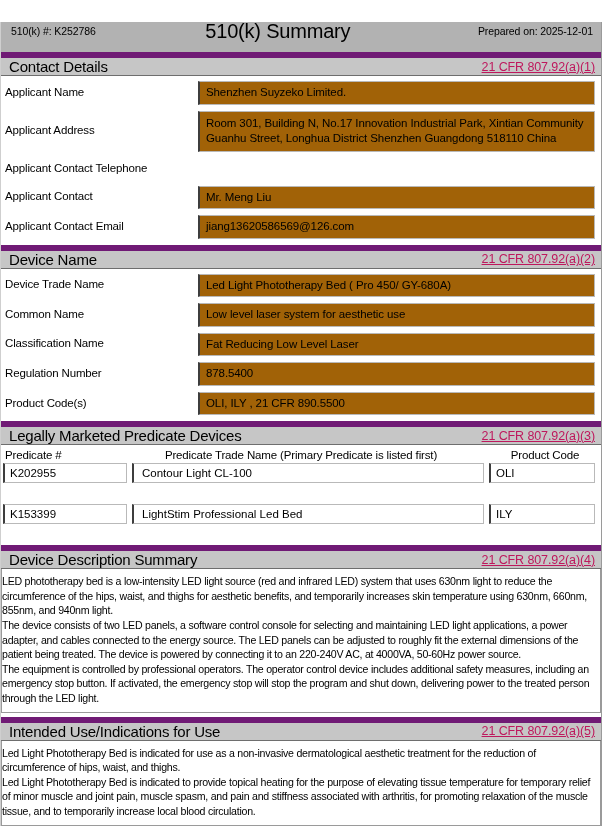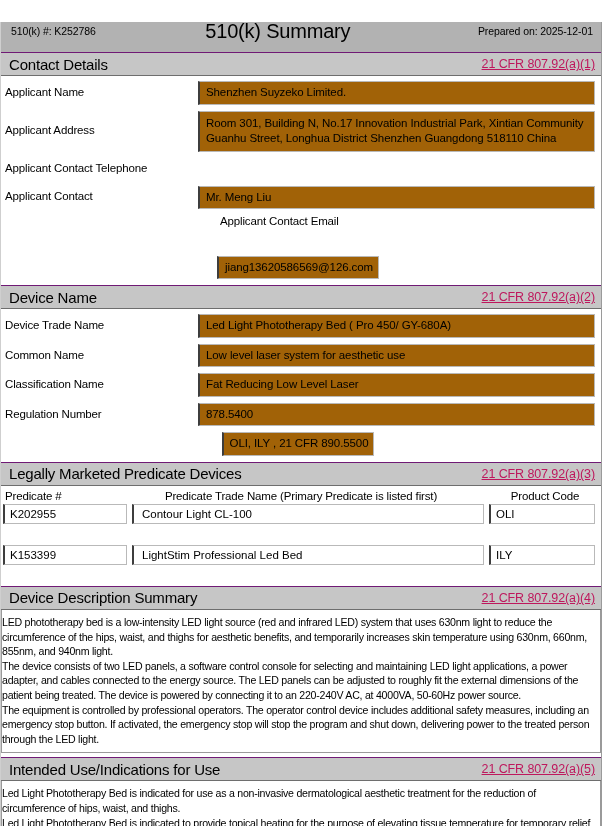--- a/index.html
+++ b/index.html
@@ -59,21 +59,21 @@
 
   
   .sect {
     display: flex;
     align-items: center;
     justify-content: space-between;
     background: #c6c6c6;
     height: 24px;
     padding: 0 6px 0 8px;
     box-sizing: border-box;
-    border-top: 1px solid #701a75;
+    border-top: 6px solid #701a75;
     border-bottom: 1px solid #6e6e6e;
   }
   .sect .sect-title {
     font-size: 15px;
     letter-spacing: -0.2px;
     white-space: nowrap;
   }
   .sect .cfr {
     font-size: 12.5px;
     color: #be185d;
@@ -86,21 +86,21 @@
   .rows {
     padding: 5px 0 4px 0;
   }
   .row {
     display: flex;
     align-items: center;
     min-height: 22px;
     margin-bottom: 6px;
     gap: 27px;
   }
-  .row:last-child { margin-bottom: 2px; flex-direction: column; }
+  .row:last-child { margin-bottom: 2px; }
   .row .label {
     width: 170px;
     min-width: 170px;
     padding-left: 4px;
     box-sizing: border-box;
     font-size: 11.5px;
     letter-spacing: -0.15px;
     line-height: 1.2;
   }
   .field {
@@ -244,20 +244,21 @@
       </div>
       <div class="row">
         <span class="label">Classification Name</span>
         <div class="field">Fat Reducing Low Level Laser</div>
       </div>
       <div class="row">
         <span class="label">Regulation Number</span>
         <div class="field">878.5400</div>
       </div>
       <div class="row">
+        <span class="label">Product Code(s)</span>
         <div class="field">OLI, ILY  , 21 CFR 890.5500</div>
       </div>
     </div>
 
     <div class="sect">
       <span class="sect-title">Legally Marketed Predicate Devices</span>
       <a class="cfr" href="#">21 CFR 807.92(a)(3)</a>
     </div>
     <div>
       <div class="predhead">

